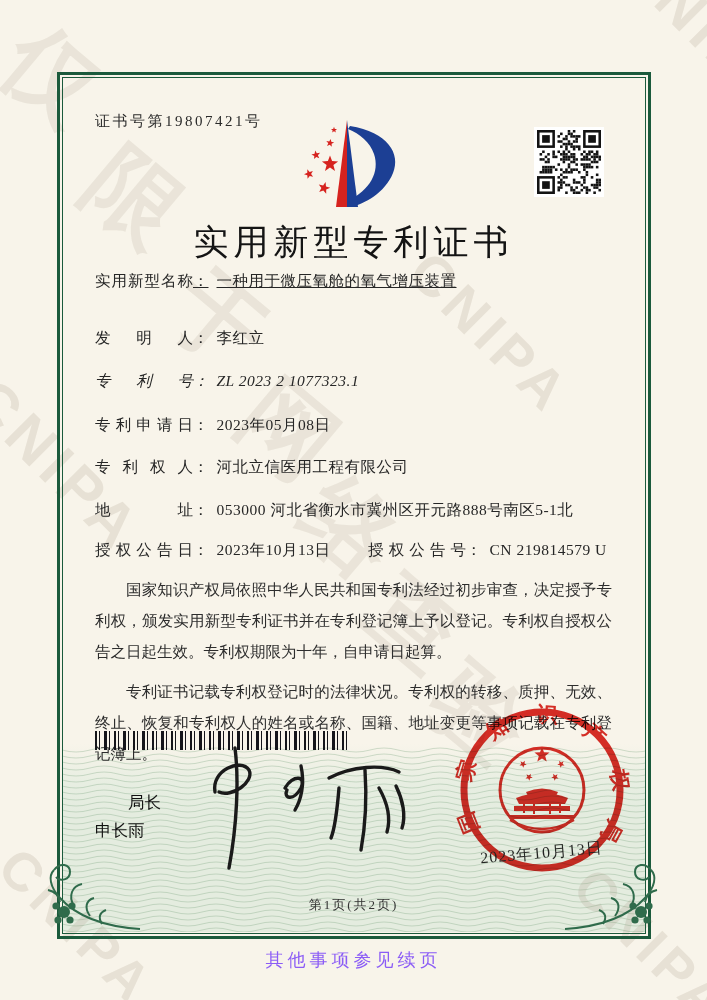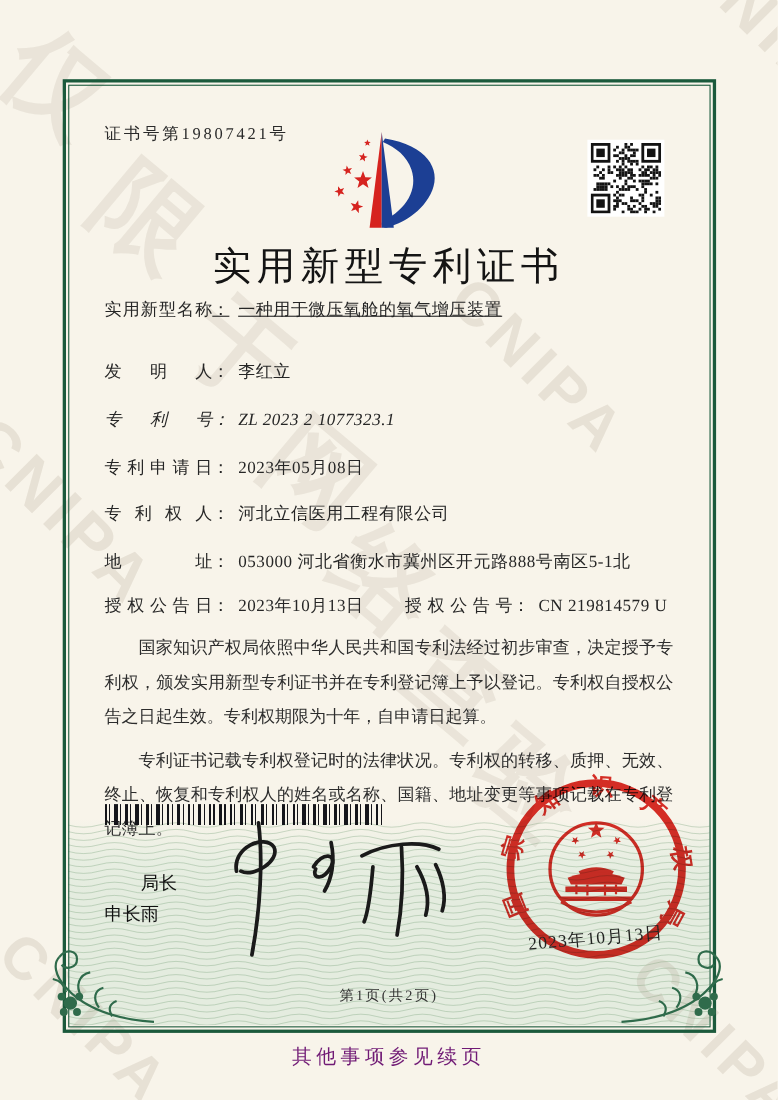--- a/index.html
+++ b/index.html
@@ -37,21 +37,21 @@
   .barcode{position:absolute;left:95px;top:731px;width:253px;height:19px;z-index:3;
     background:repeating-linear-gradient(90deg,#15151a 0 2px,transparent 2px 4px,#15151a 4px 5px,transparent 5px 9px,#15151a 9px 12px,transparent 12px 14px,#15151a 14px 15px,transparent 15px 19px);}
   .signer{position:absolute;left:95px;z-index:3;font-family:"Liberation Sans","DejaVu Sans",sans-serif;
           font-size:16.5px;color:#111;}
   .sig{position:absolute;left:197px;top:740px;z-index:3;}
   .seal{position:absolute;left:452px;top:698px;z-index:4;mix-blend-mode:multiply;opacity:0.95;}
   .ornament{position:absolute;z-index:2;}
   .page-num{position:absolute;left:0;right:0;top:896px;text-align:center;font-size:13px;
             letter-spacing:2px;color:#333;z-index:3;}
   .cont-note{position:absolute;left:0;right:0;top:948px;text-align:center;font-size:18px;
-             letter-spacing:4px;color:#701a75;z-index:3;font-weight:500;}
+             letter-spacing:4px;color:#8b5cf6;z-index:3;font-weight:500;}
 </style>
 </head>
 <body>
 
 <div class="page">
 
   <span class="wm wm-char" style="left:6px;top:14px;">仅</span>
   <span class="wm wm-char" style="left:88px;top:136px;">限</span>
   <span class="wm wm-char" style="left:172px;top:258px;">于</span>
   <span class="wm wm-char" style="left:242px;top:368px;">网</span>

